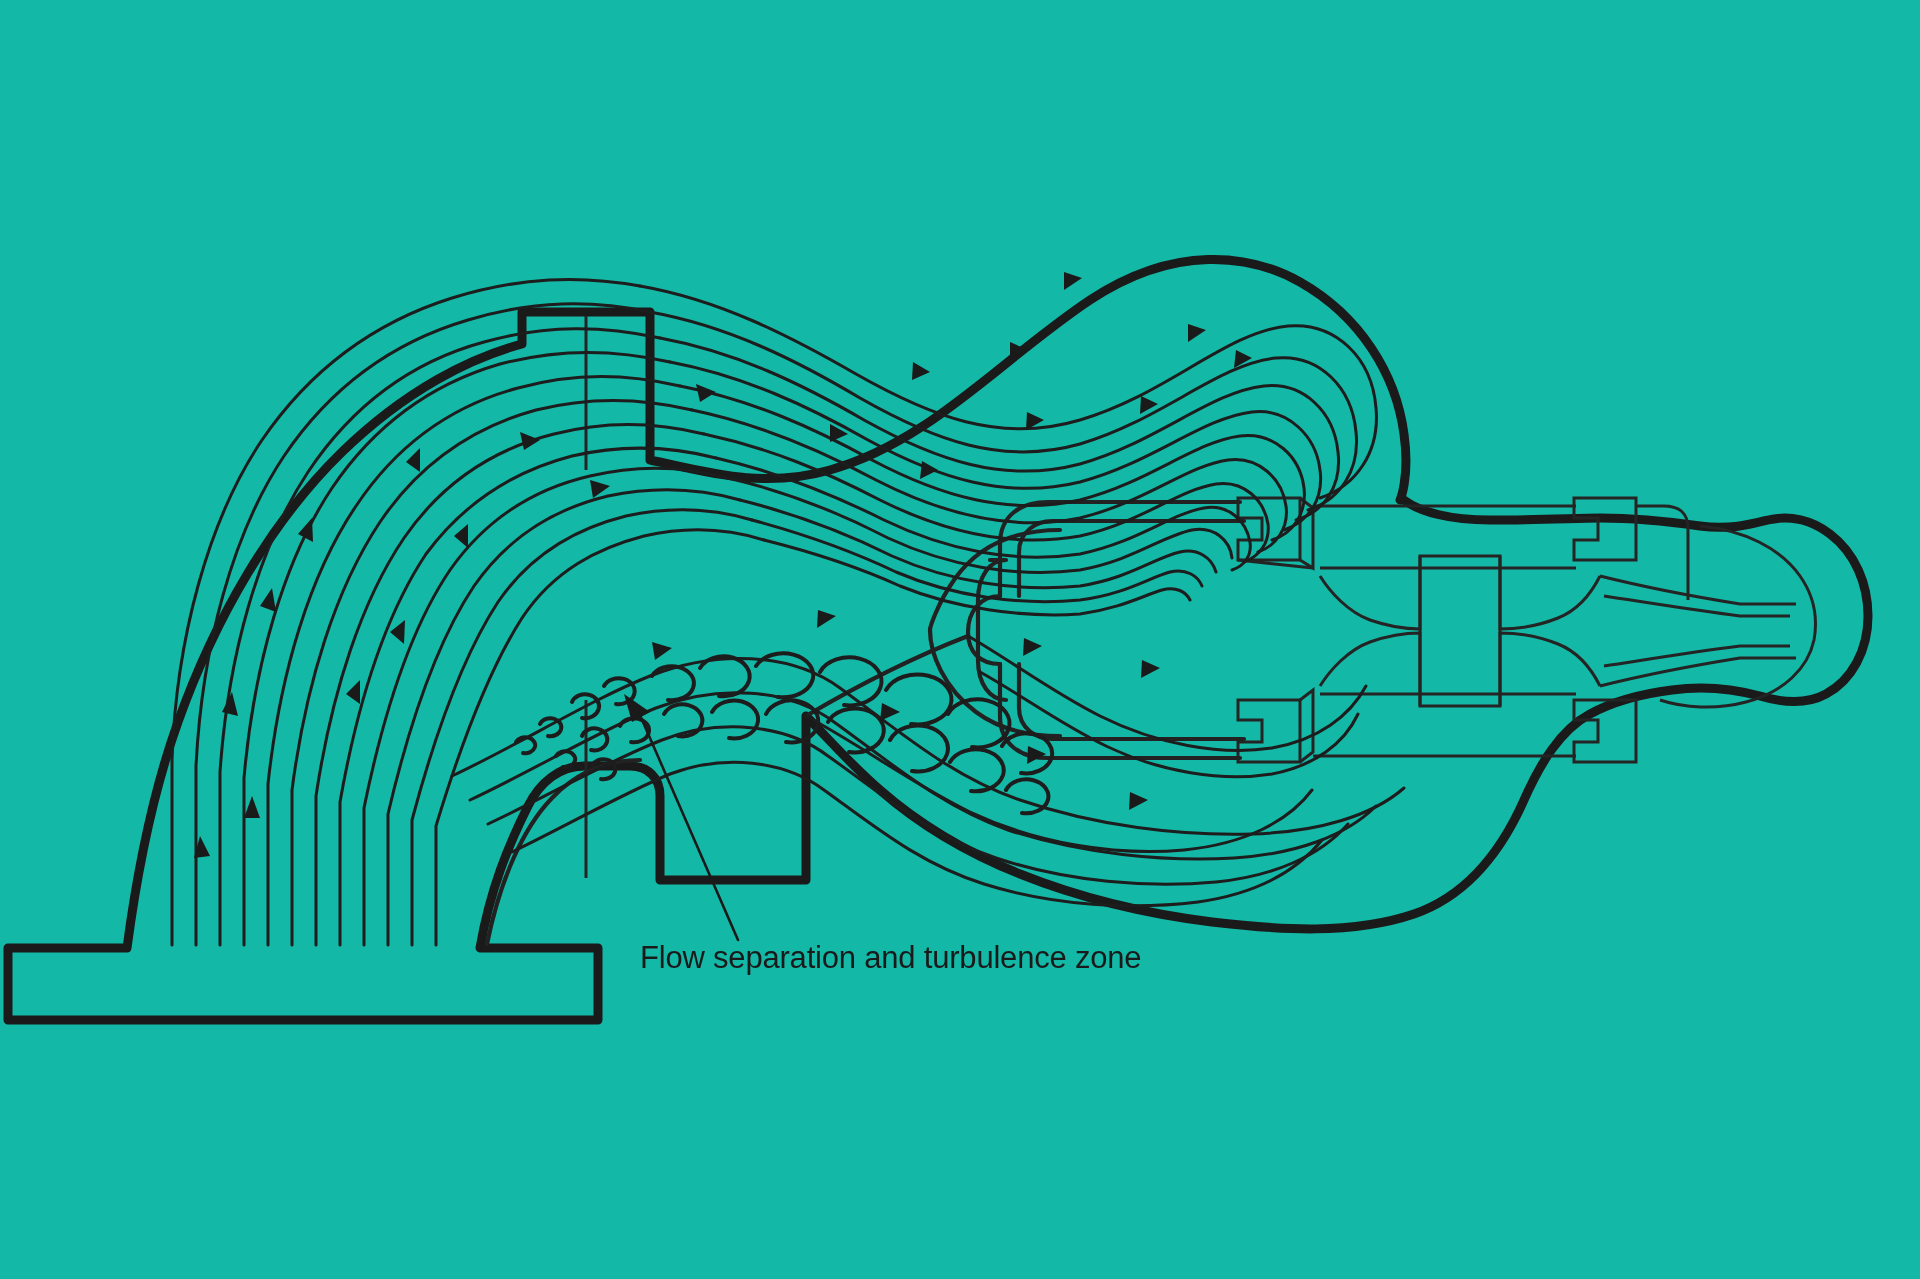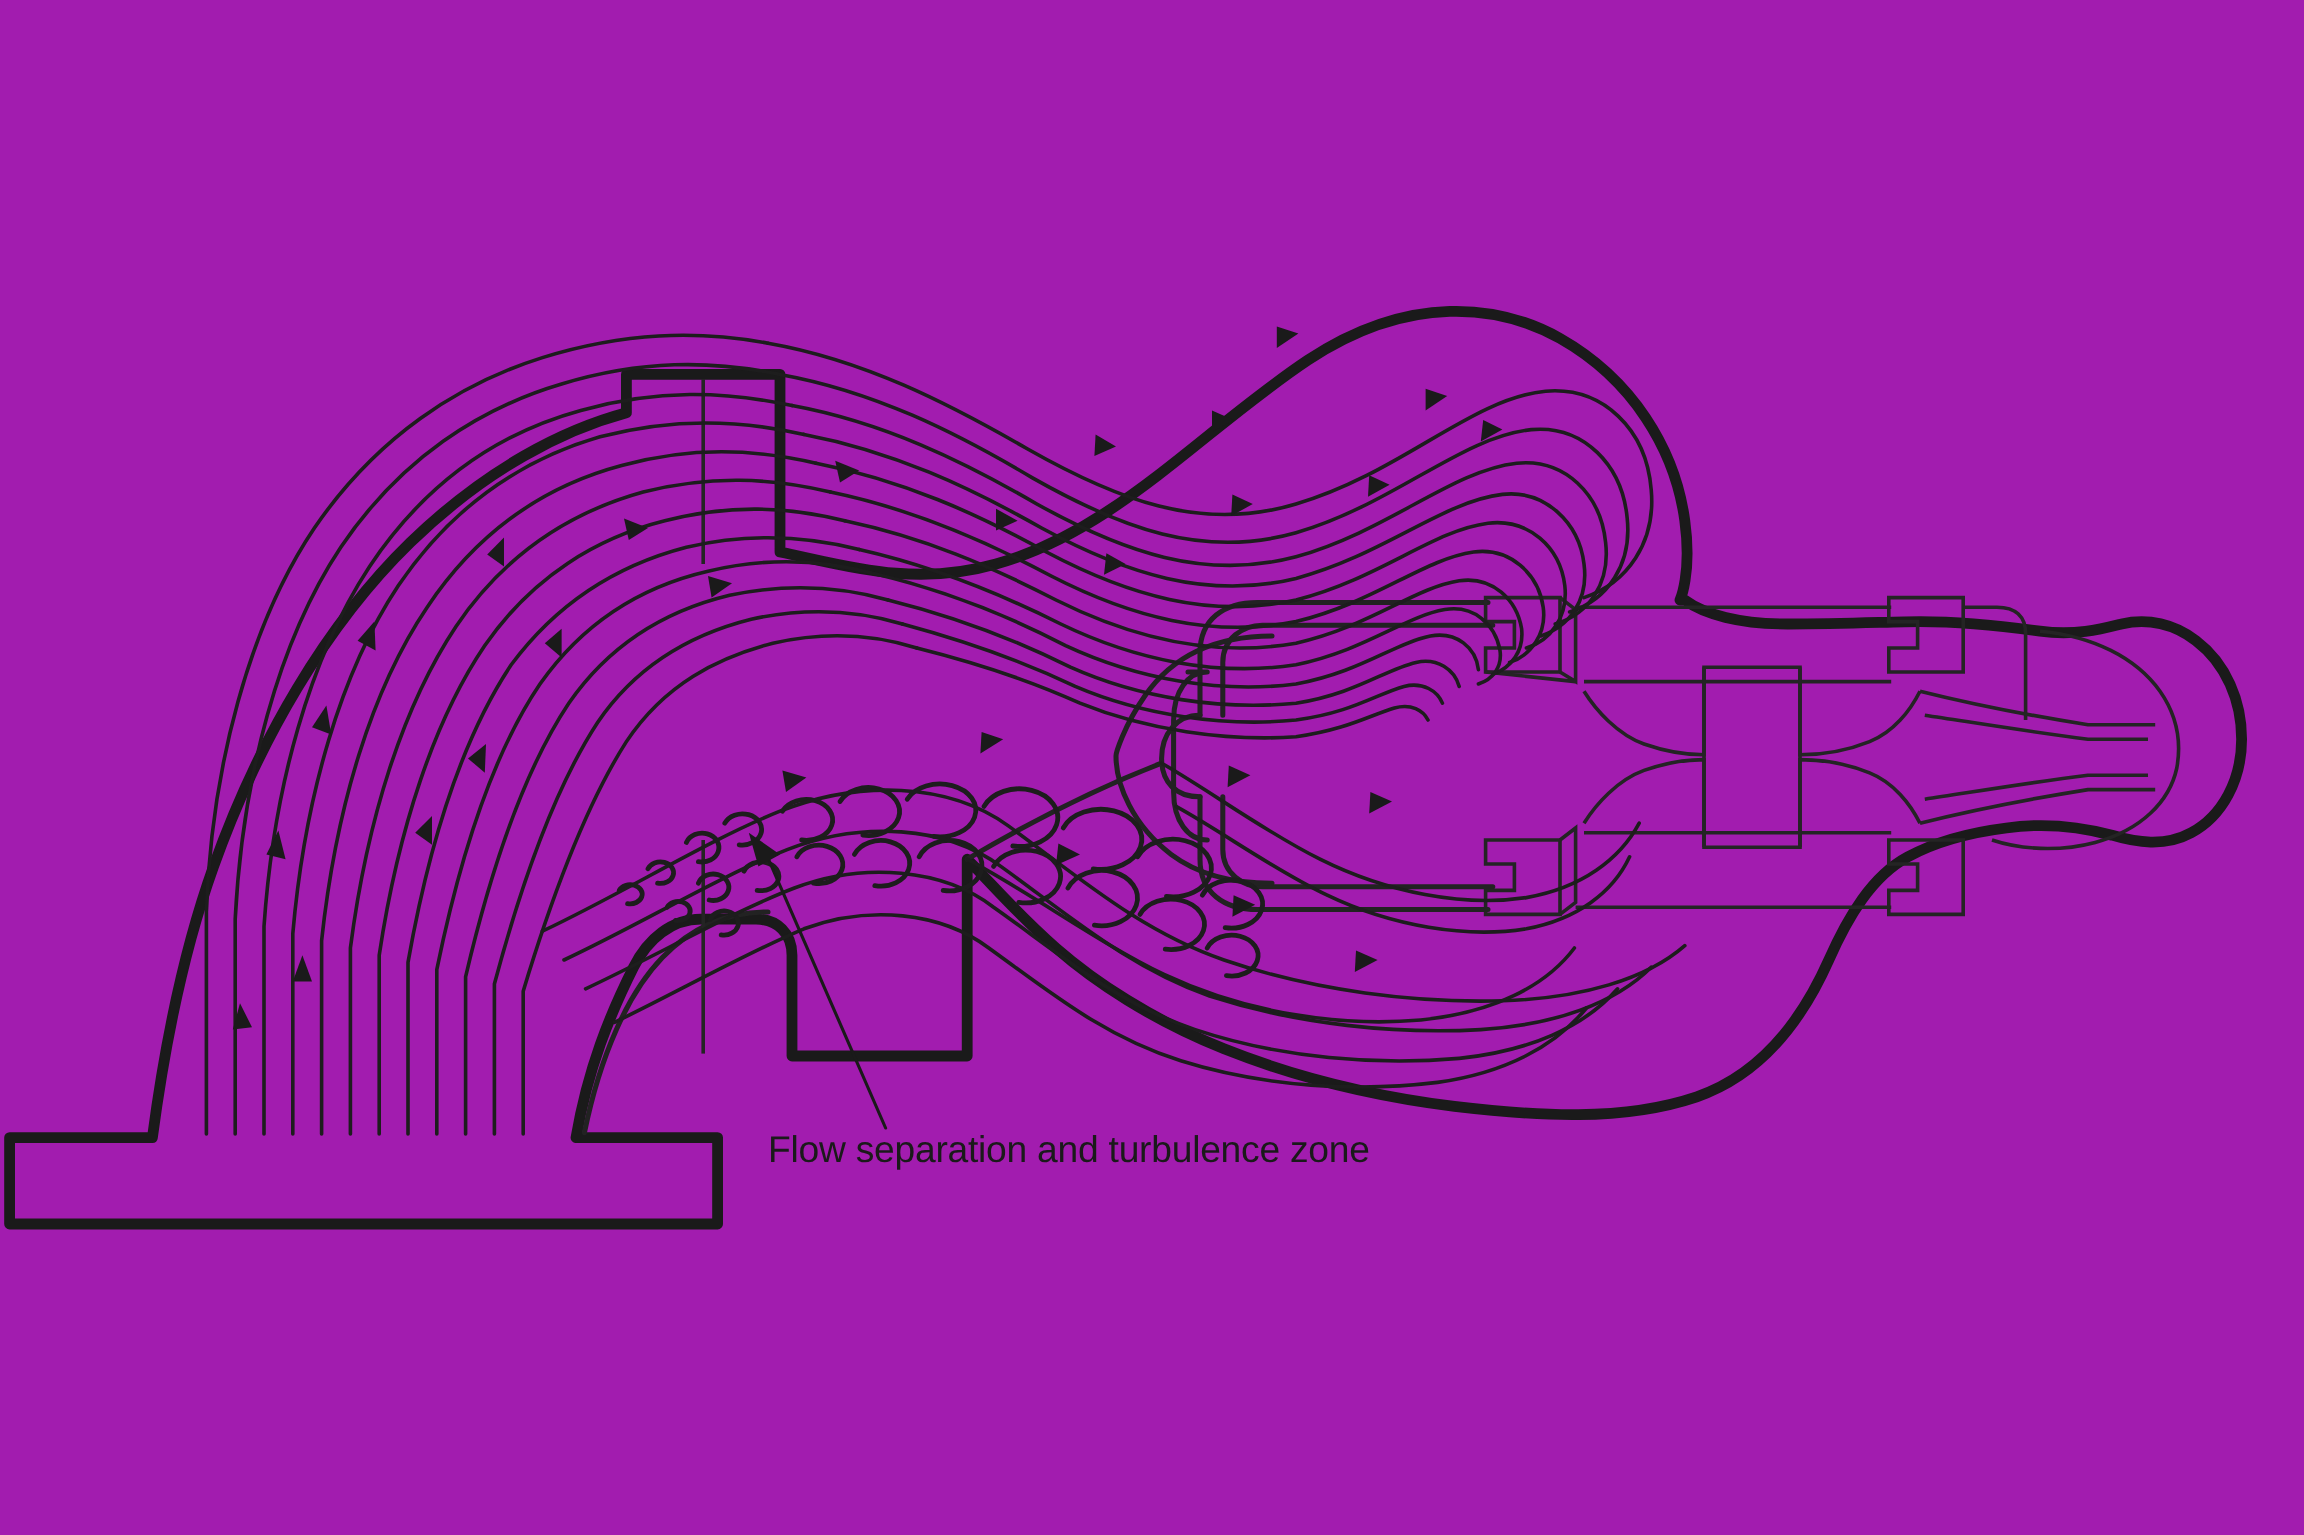--- a/index.html
+++ b/index.html
@@ -11,21 +11,21 @@
   body {
     width: 1920px;
     height: 1279px;
     font-family: "Liberation Sans", sans-serif;
     overflow: hidden;
   }
   #stage {
     position: relative;
     width: 1920px;
     height: 1279px;
-    background: #a21caf;
+    background: #14b8a6;
   }
   #figure {
     position: absolute;
     left: 0;
     top: 0;
     width: 1920px;
     height: 1279px;
     display: block;
   }
   .wall-heavy {

